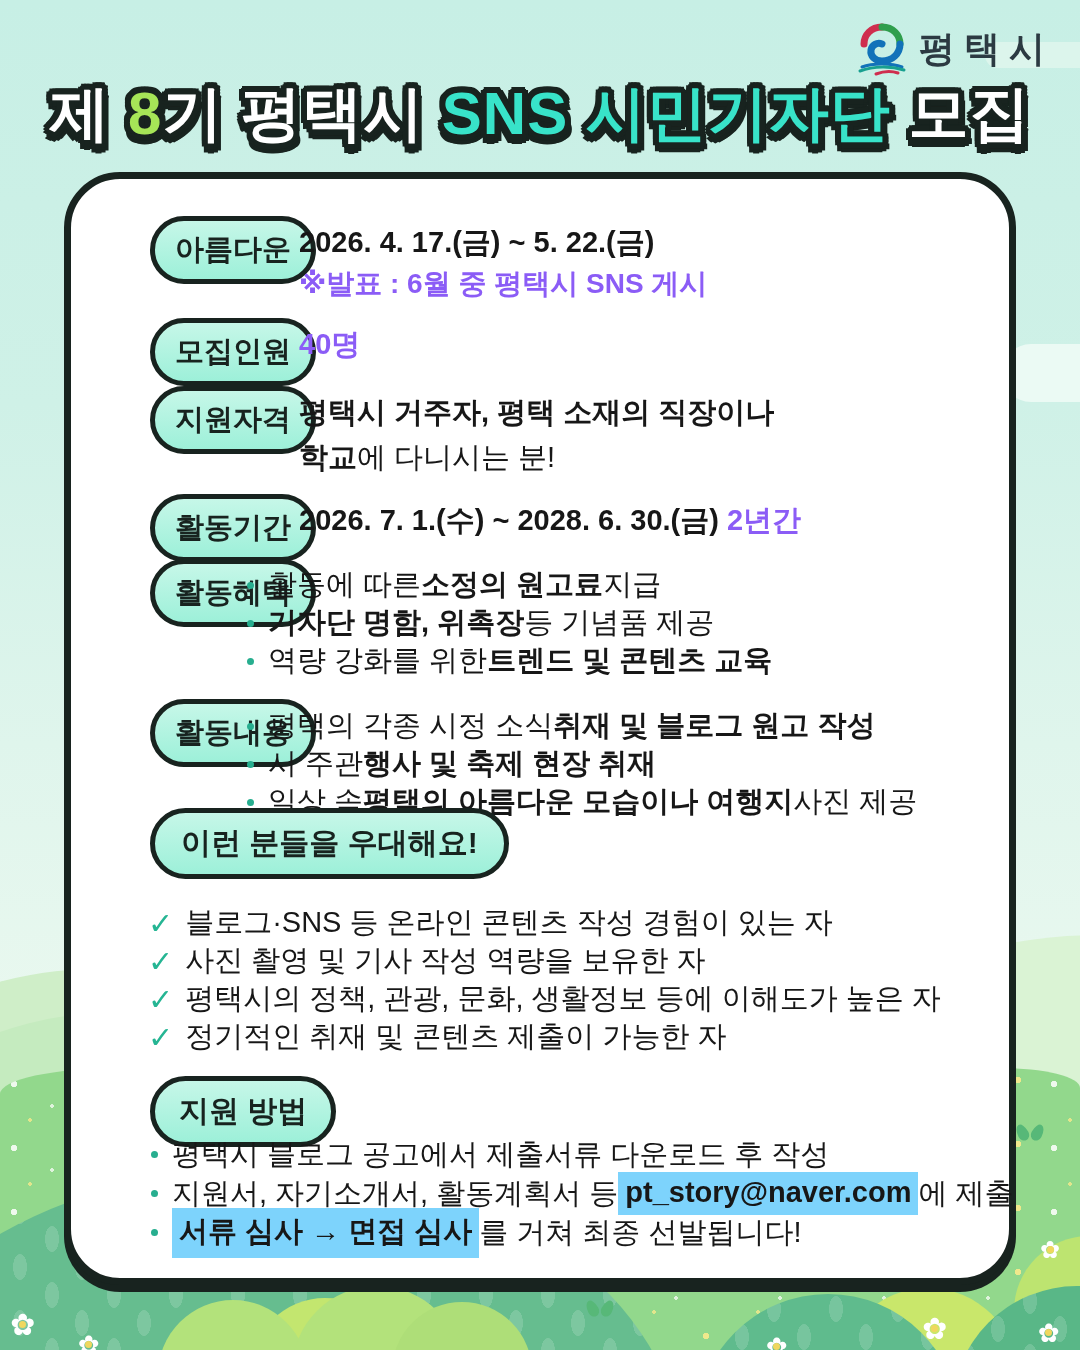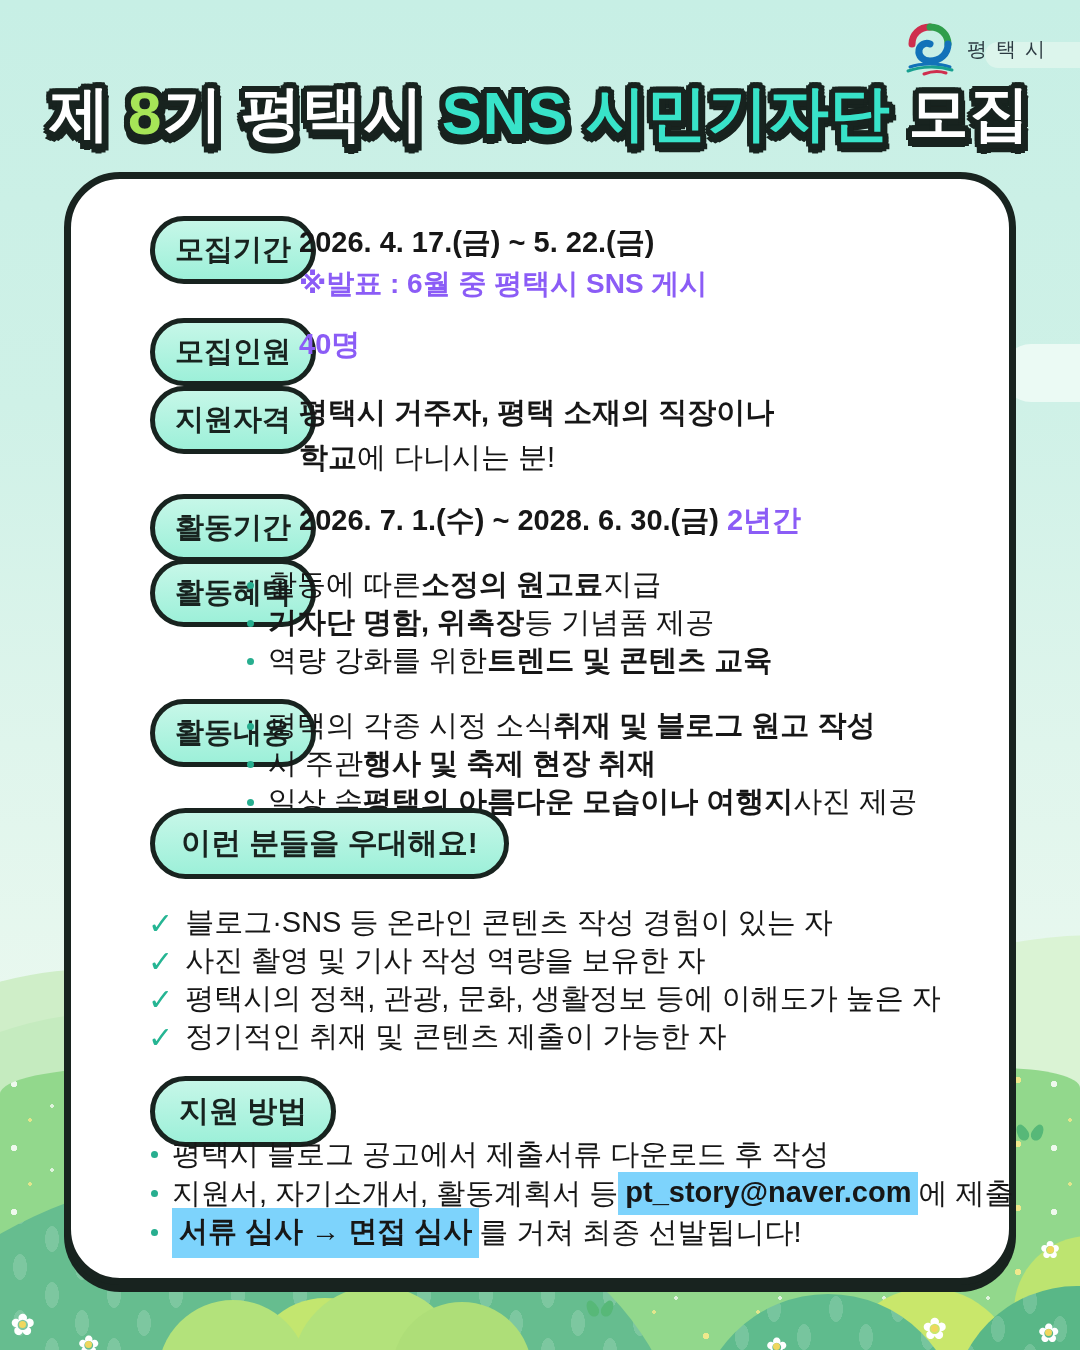--- a/index.html
+++ b/index.html
@@ -43,21 +43,21 @@
   .bush-d1 { left:696px; top:1294px; width:264px; height:264px; background-color:#5fbb8d; }
   .bush-d2 { left:952px; top:1286px; width:250px; height:250px; background-color:#59b787; }
   .flower { position:absolute; color:#ffffff; line-height:1; }
   .flower::after { content:""; position:absolute; left:50%; top:46%; width:7px; height:7px; margin:-3px 0 0 -3.5px; border-radius:50%; background:#f0d75e; }
   .sprout { position:absolute; width:28px; height:22px; }
   .sprout::before,.sprout::after { content:""; position:absolute; width:11px; height:17px; background:#57b878; border-radius:50% 50% 50% 50%/62% 62% 38% 38%; top:2px; }
   .sprout::before { left:1px; transform:rotate(-28deg); }
   .sprout::after { right:1px; transform:rotate(28deg); }
   
   .logo { position:absolute; top:22px; right:26px; display:flex; align-items:center; gap:10px; z-index:6; }
-  .logo-text { font-size:20px; font-weight:normal; color:#2c3a42; letter-spacing:9px; }
+  .logo-text { font-size:36px; font-weight:bold; color:#2c3a42; letter-spacing:9px; }
   
   .title { position:absolute; top:74px; left:0; width:100%; text-align:center; z-index:6;
     font-size:60px; font-weight:bold; letter-spacing:1px; white-space:nowrap; }
   .bubble { text-shadow:
     6px 0 0 #18231f,-6px 0 0 #18231f,0 6px 0 #18231f,0 -6px 0 #18231f,
     4px 4px 0 #18231f,-4px 4px 0 #18231f,4px -4px 0 #18231f,-4px -4px 0 #18231f,
     6px 3px 0 #18231f,-6px 3px 0 #18231f,6px -3px 0 #18231f,-6px -3px 0 #18231f,
     3px 6px 0 #18231f,-3px 6px 0 #18231f,3px -6px 0 #18231f,-3px -6px 0 #18231f,
     0 10px 0 #18231f,4px 9px 0 #18231f,-4px 9px 0 #18231f,7px 7px 0 #18231f; }
   .t-white { color:#ffffff; }
@@ -130,21 +130,21 @@
     </svg>
     <span class="logo-text">평택시</span>
   </div>
 
   <div class="title">
     <span class="bubble t-white">제 </span><span class="bubble t-green">8</span><span class="bubble t-white">기 평택시 </span><span class="bubble t-teal">SNS 시민기자단</span><span class="bubble t-white"> 모집</span>
   </div>
 
   <div class="card">
 
-    <div class="badge" id="b-period">모집기간</div>
+    <div class="badge" id="b-period">아름다운</div>
     <div class="txt b" id="v-period">2026. 4. 17.(금) ~ 5. 22.(금)</div>
     <div class="txt b teal" id="n-period">※발표 : 6월 중 평택시 SNS 게시</div>
 
     <div class="badge" id="b-head">모집인원</div>
     <div class="txt b teal" id="v-head">40명</div>
 
     <div class="badge" id="b-elig">지원자격</div>
     <div class="txt" id="v-elig"><span class="b">평택시 거주자, 평택 소재의 직장이나</span><br>
       <span class="b">학교</span><span>에 다니시는 분!</span></div>
 

